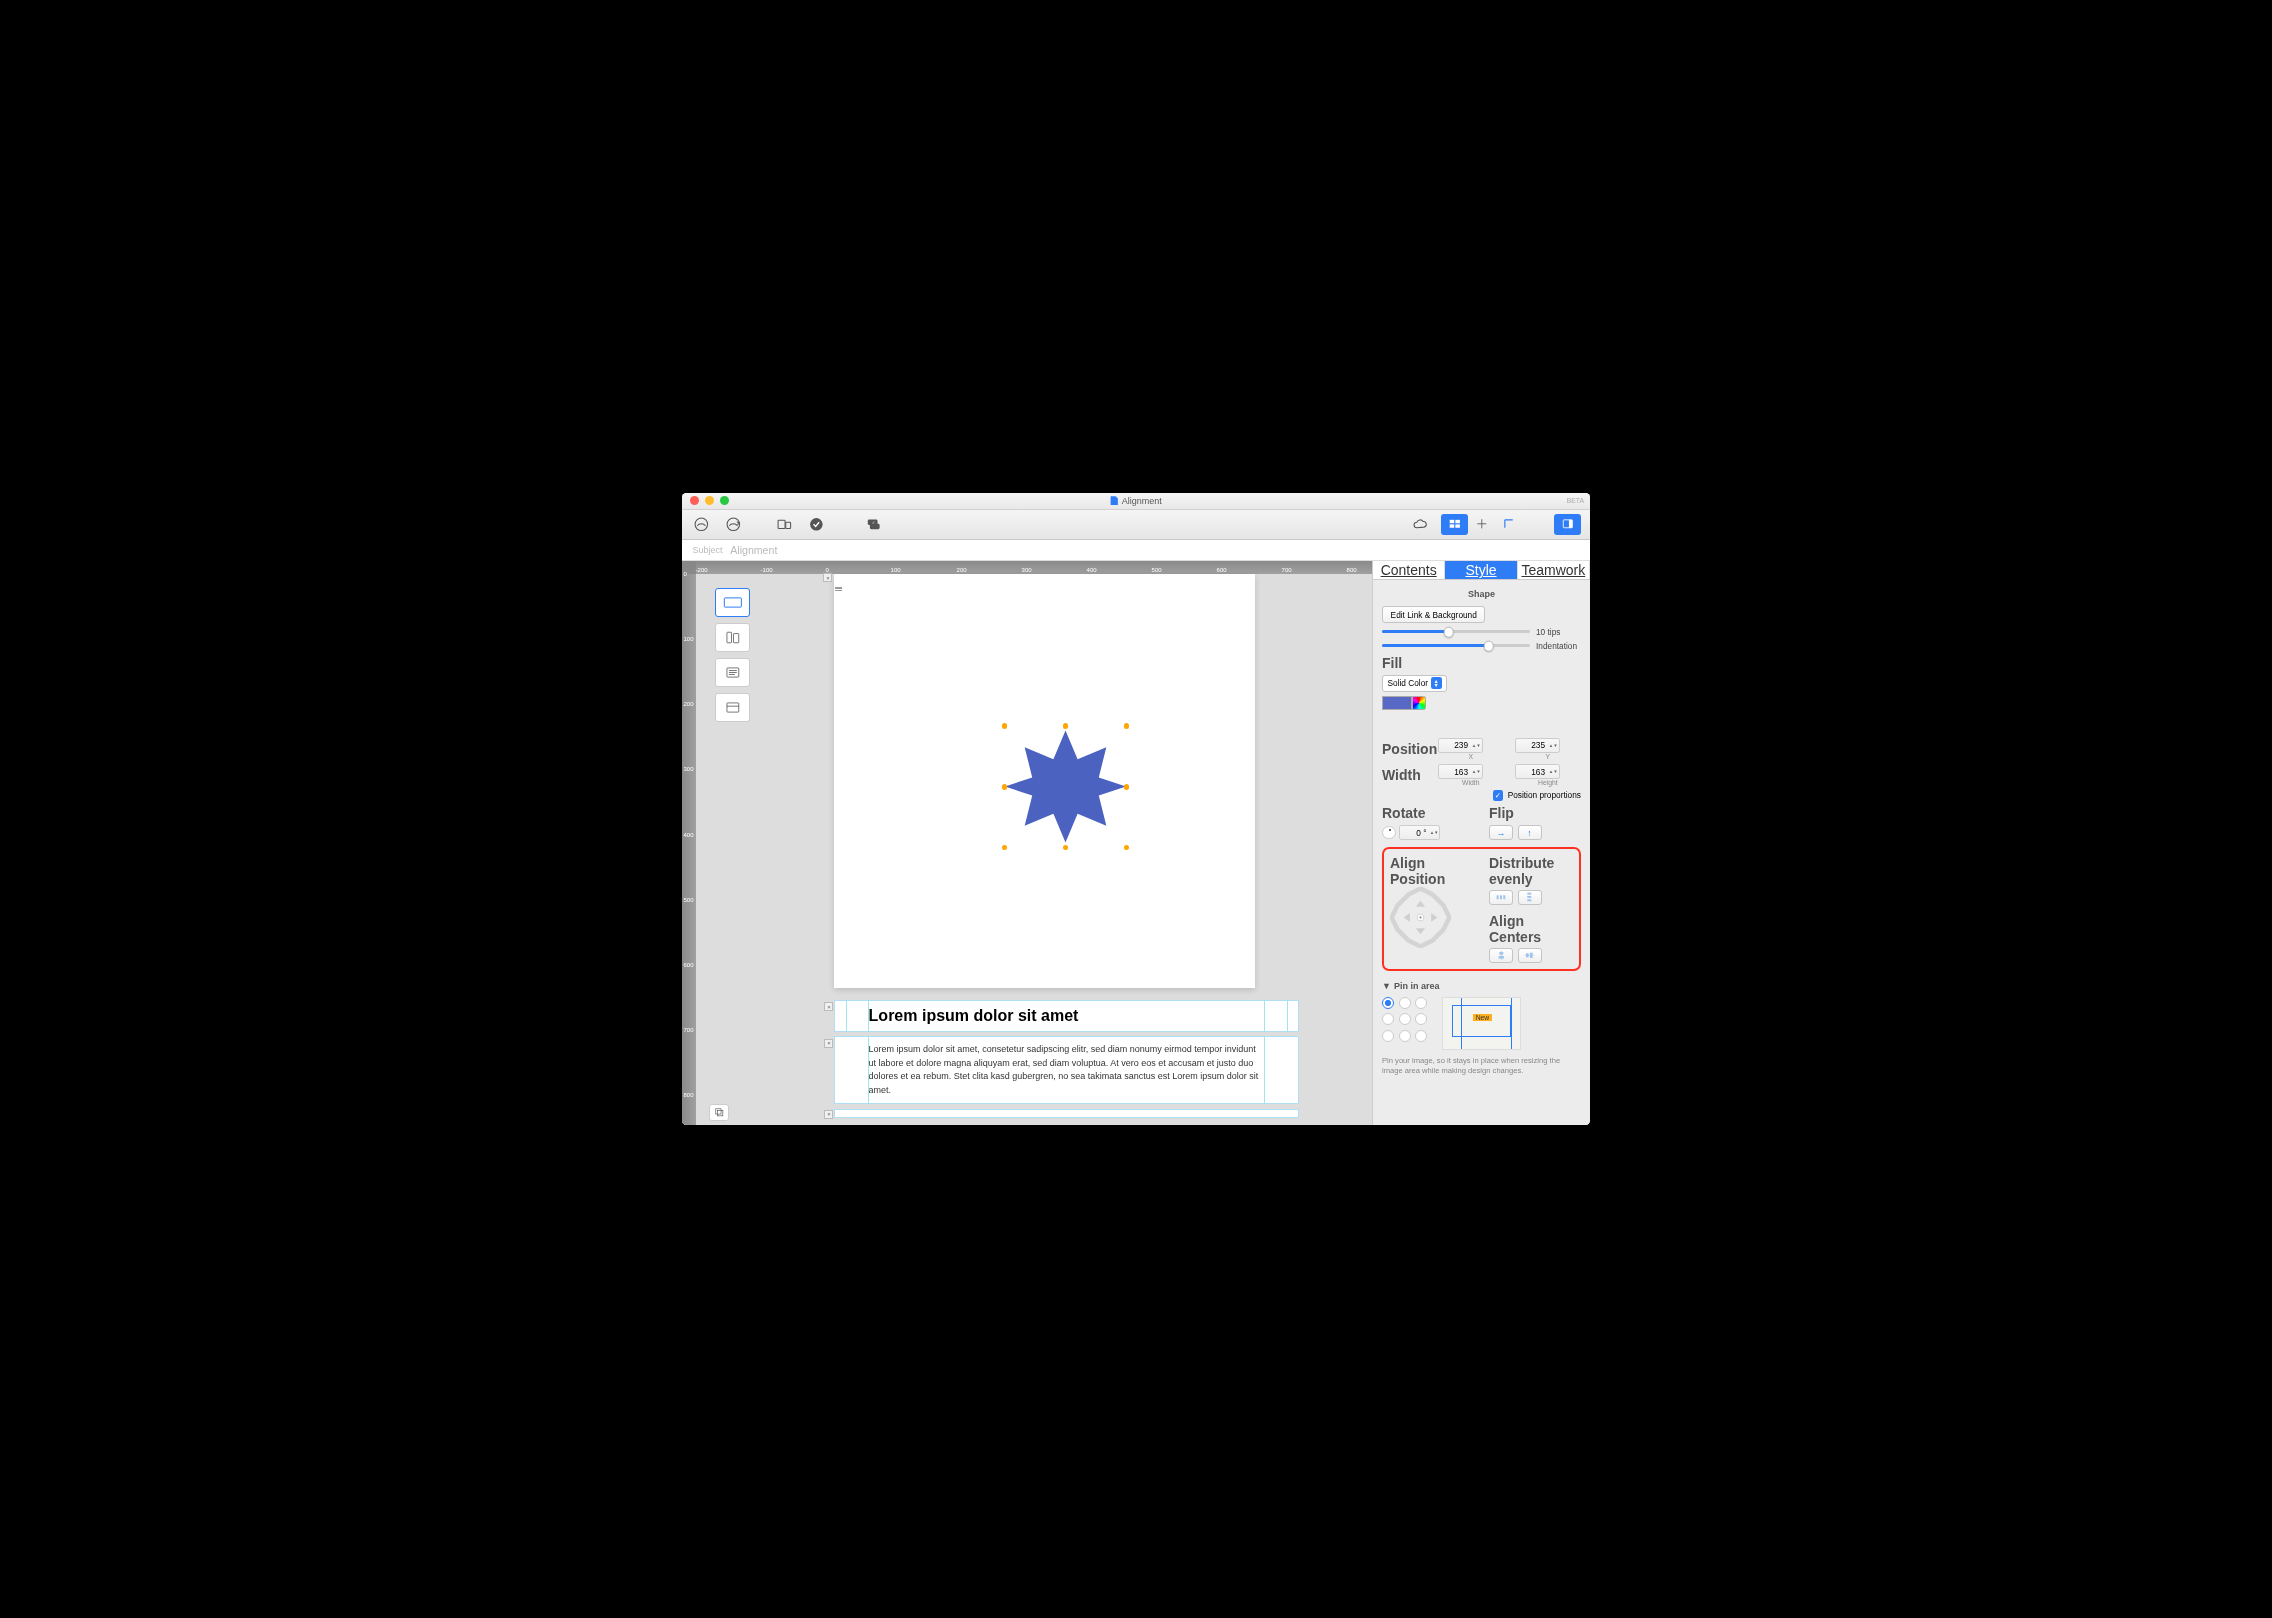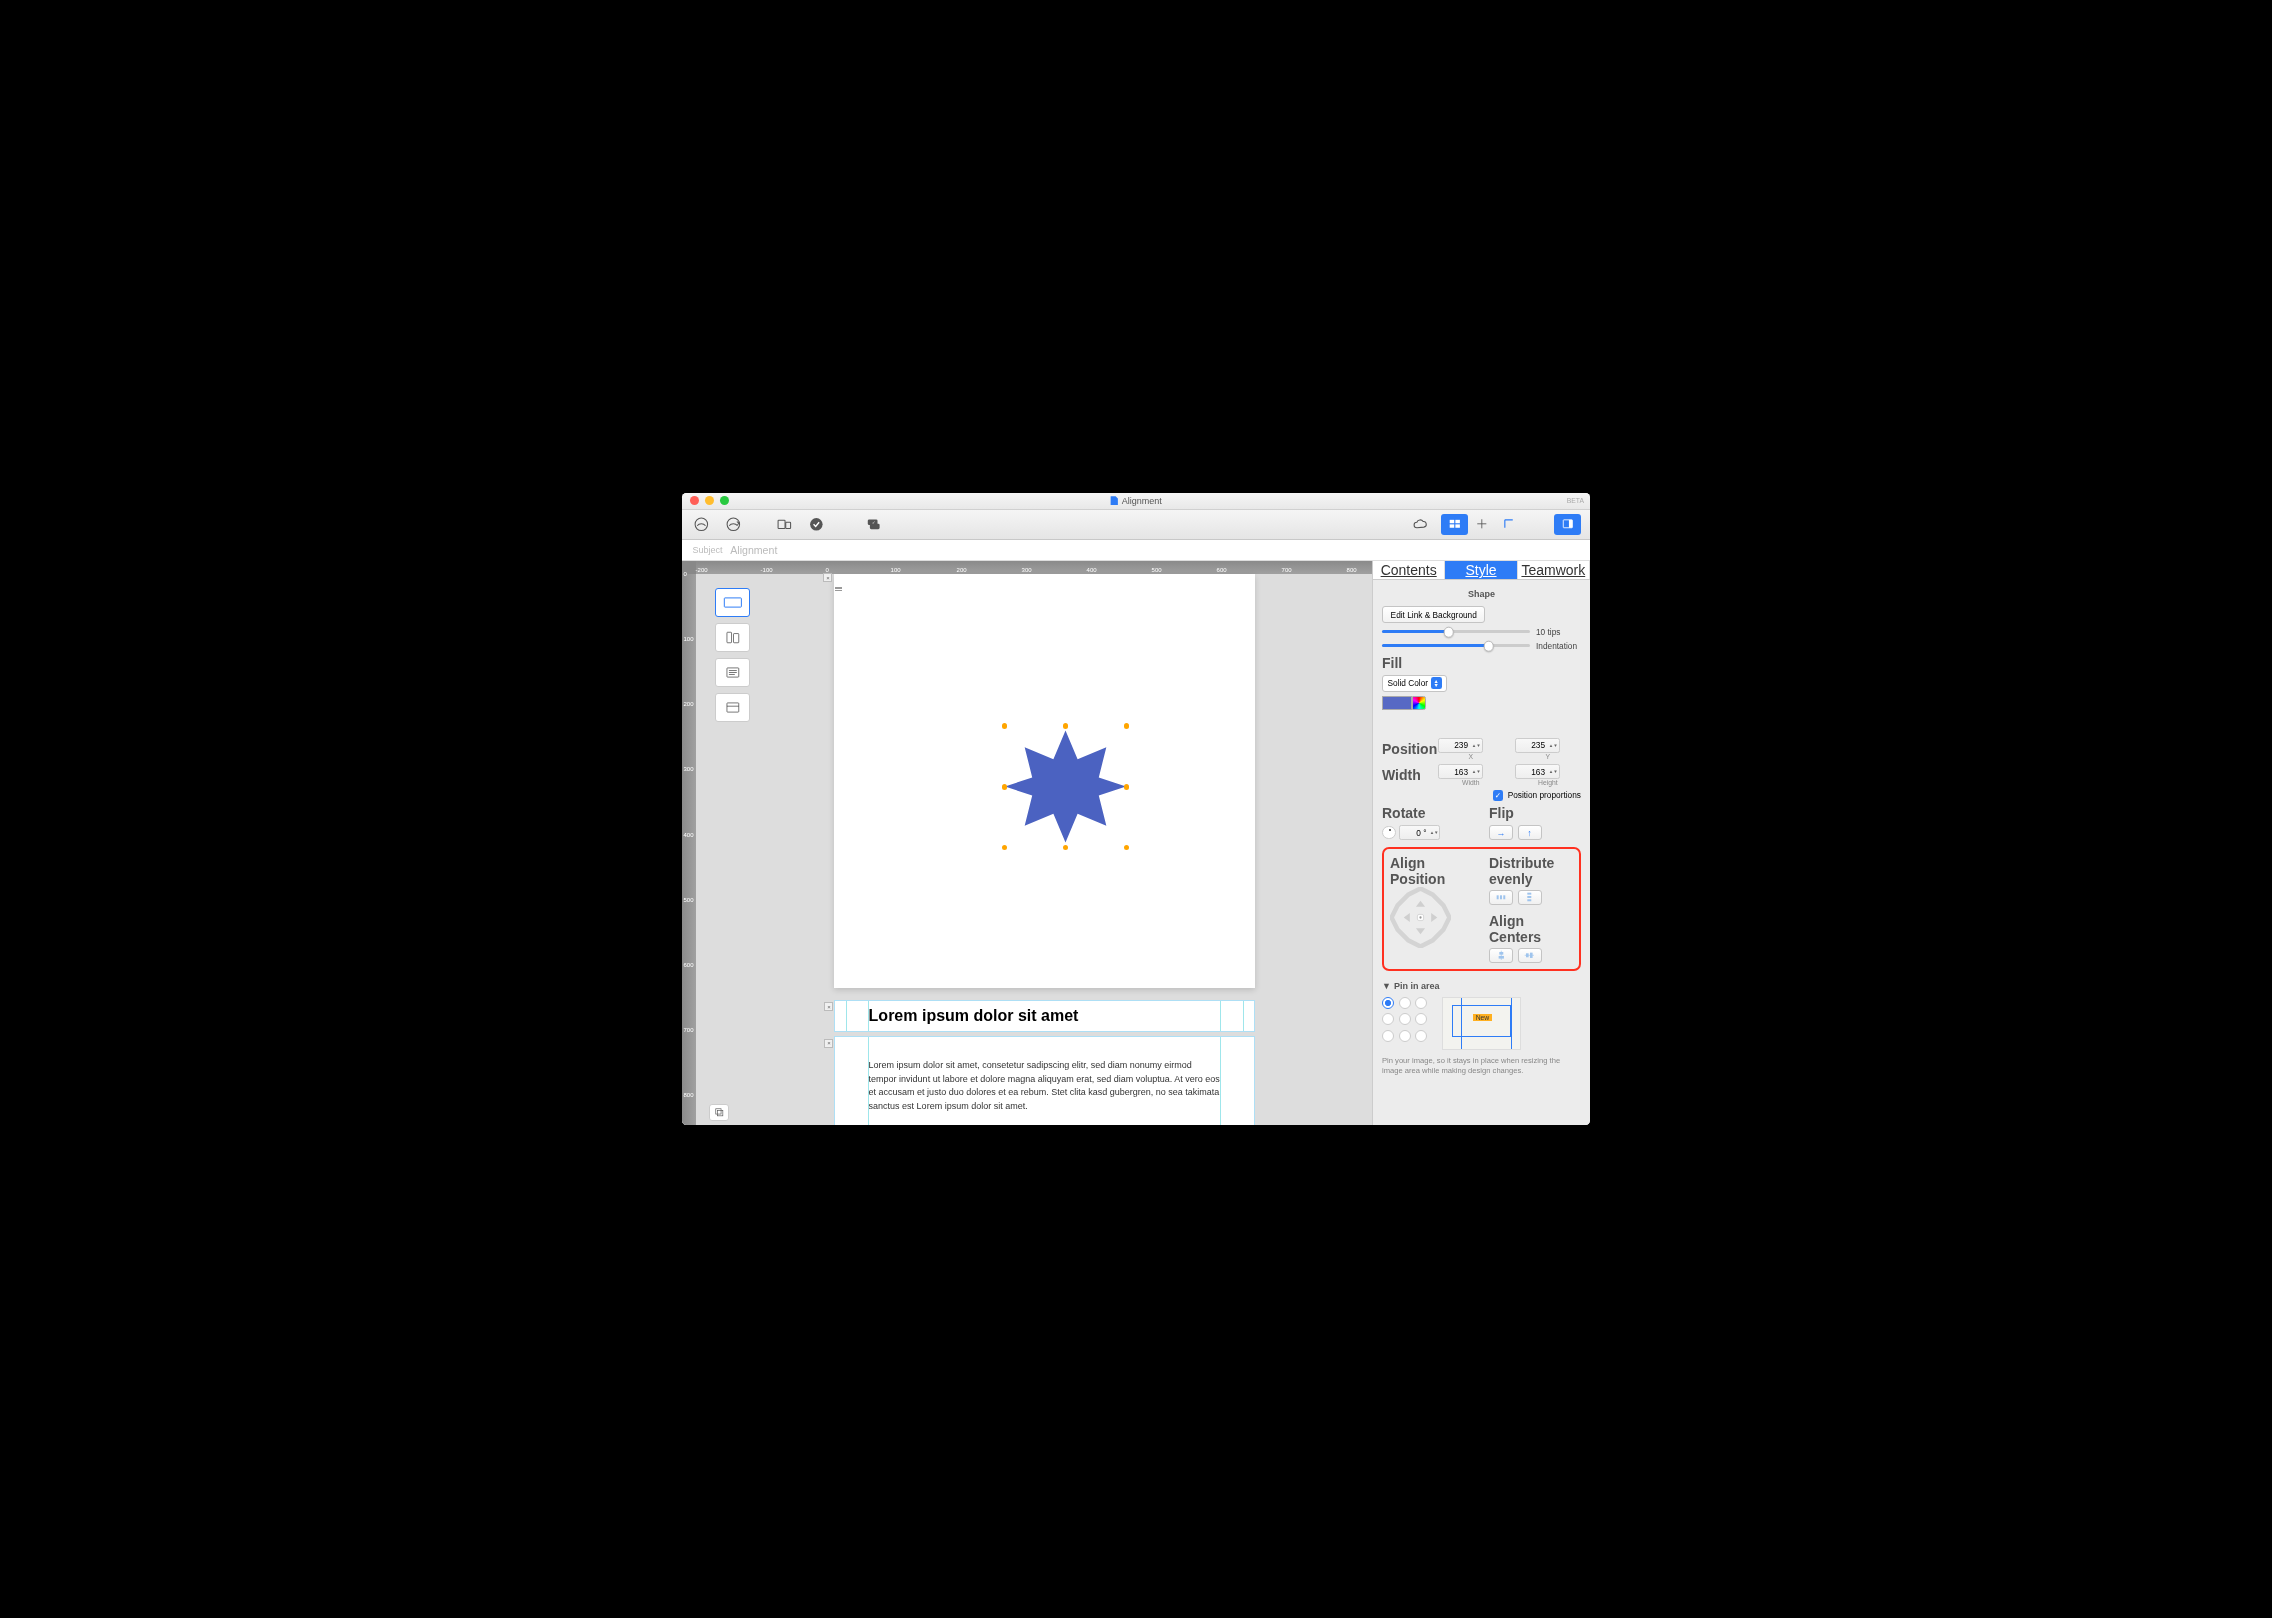--- a/index.html
+++ b/index.html
@@ -34,21 +34,21 @@
 .ab-item { width: 35px; height: 29px; background: #fff; border: 0.8px solid #ccc; border-radius: 3px; display: flex; align-items: center; justify-content: center; }
 .ab-item.sel { border: 1.5px solid #2e7cf6; }
 .ab-item svg { width: 19.7px; height: 15px; stroke: #333; fill: none; }
 .canvas-wrap { position: absolute; top: 13.6px; left: 152px; right: 0; bottom: 0; }
 .artboard { position: absolute; top: 0; left: 0; width: 421px; height: 414px; background: #fff; box-shadow: 0 1.5px 6px rgba(0,0,0,0.15); }
 .closebox { position: absolute; top: -0.8px; left: -10.6px; width: 9px; height: 9px; background: #f0f0f0; border: 0.8px solid #bbb; font-size: 6px; display: flex; align-items: center; justify-content: center; color: #666; }
 .drag-handle { position: absolute; left: -0.8px; width: 10.6px; height: 7.6px; display:flex; flex-direction:column; gap:0.8px; align-items:center; justify-content:center; }
 .drag-handle div { width:7.6px; height:0.8px; background:#999; }
 .star-shape { position: absolute; top: 152px; left: 171px; width: 121px; height: 121px; }
 .sel-handle { position: absolute; width: 5.3px; height: 5.3px; background: orange; border-radius: 50%; }
-.doc-section { position: absolute; top: 421px; left: 0; width: 421px; }
+.doc-section { position: absolute; top: 421px; left: 0; width: 465px; }
 .doc-row { background: #fff; border: 0.8px solid #aedff5; margin-top: 4.5px; position: relative; }
 .doc-title { padding: 6px 10.6px; font-size: 16px; font-weight: bold; }
 .doc-body { padding: 6px 10.6px; font-size: 9px; line-height: 1.5; color: #333; }
 .inspector { width: 218px; background: #ececec; border-left: 0.8px solid #ccc; display: flex; flex-direction: column; overflow-y: auto; font-size: 9px; }
 .insp-tabs { display: flex; height: 19.7px; background: #fff; border-bottom: 0.8px solid #ccc; }
 .insp-tab { flex: 1; display: flex; align-items: center; justify-content: center; font-size: 14px; color: #333; border-right: 0.8px solid #ddd; text-decoration: underline; }
 .insp-tab.active { background: #2e7cf6; color: #fff; }
 .insp-body { padding: 6px 9px; display: flex; flex-direction: column; gap: 4px; }
 .insp-header { text-align: center; font-size: 9px; font-weight: 600; color: #555; padding: 3px; }
 .mac-btn { background: linear-gradient(#fff,#f2f2f2); border: 0.8px solid #c4c4c4; border-radius: 3px; padding: 2.3px 7.6px; font-size: 8.3px; align-self: flex-start; }
@@ -270,21 +270,21 @@
             <div class="guide-v" style="left:33px"></div>
               <div class="guide-v" style="right:33px"></div>
             <div class="guide-v" style="left:10.6px"></div>
               <div class="guide-v" style="right:10.6px"></div>
             <div class="doc-title" style="margin-left:23px">Lorem ipsum dolor sit amet</div>
           </div>
           <div class="doc-row">
             <div class="closebox" style="top:1.5px">×</div>
             <div class="guide-v" style="left:33px"></div>
               <div class="guide-v" style="right:33px"></div>
-            <div class="doc-body" style="margin:16px 23px">Lorem ipsum dolor sit amet, consetetur sadipscing elitr, sed diam nonumy eirmod tempor invidunt ut labore et dolore magna aliquyam erat, sed diam voluptua. At vero eos et accusam et justo duo dolores et ea rebum. Stet clita kasd gubergren, no sea takimata sanctus est Lorem ipsum dolor sit amet.</div>
+            <div class="doc-body" style="margin:0 23px">Lorem ipsum dolor sit amet, consetetur sadipscing elitr, sed diam nonumy eirmod tempor invidunt ut labore et dolore magna aliquyam erat, sed diam voluptua. At vero eos et accusam et justo duo dolores et ea rebum. Stet clita kasd gubergren, no sea takimata sanctus est Lorem ipsum dolor sit amet.</div>
           </div>
           <div class="doc-row" style="height:9px">
             <div class="closebox" style="top:0px">×</div>
           </div>
         </div>
       </div>
 
       <div class="pb-row">
           <div class="pb-btn">
             <svg width="10.6" height="10.6" viewBox="0 0 24 24" fill="none" stroke="#555" stroke-width="1.5">

